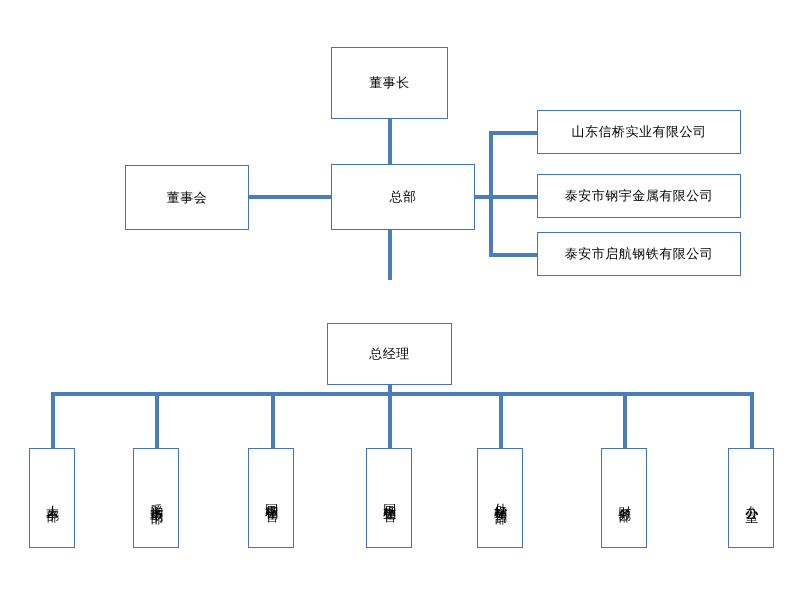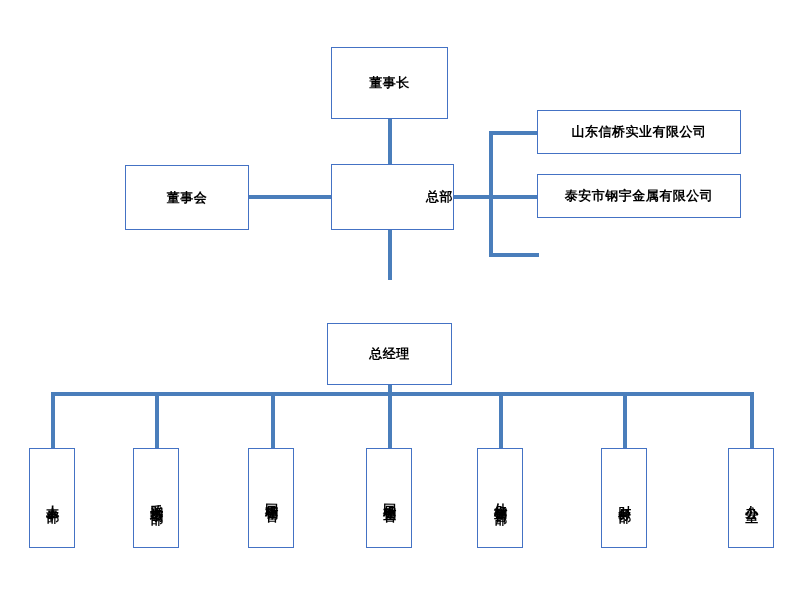--- a/index.html
+++ b/index.html
@@ -9,21 +9,20 @@
   }
   body {
     font-family: "DejaVu Sans", "Liberation Sans", sans-serif;
   }
   #chart-canvas {
     position: relative;
     width: 800px;
     height: 598px;
     background: #ffffff;
     overflow: hidden;
-    font-weight: bold;
   }
   .node {
     position: absolute;
     box-sizing: border-box;
     background: #ffffff;
     border: 1px solid #4472c4;
     display: flex;
     align-items: center;
     justify-content: center;
     color: #000000;
@@ -83,32 +82,35 @@
   <div class="connector v" style="left:750px; top:392px; height:56px;"></div>
 
   <div class="node" style="left:331px; top:47px; width:117px; height:72px;">
     <span class="node-label">董事长</span>
   </div>
 
   <div class="node" style="left:125px; top:165px; width:124px; height:65px;align-items:center;">
     <span class="node-label">董事会</span>
   </div>
 
-  <div class="node" style="left:331px; top:164px; width:123px; height:66px;justify-content:flex-end;">
+  <div class="node" style="left:331px; top:164px; width:144px; height:66px;">
     <span class="node-label">总部</span>
   </div>
 
   <div class="node" style="left:537px; top:174px; width:204px; height:44px;">
     <span class="node-label">泰安市钢宇金属有限公司</span>
   </div>
 
   <div class="node" style="left:537px; top:110px; width:204px; height:44px;">
     <span class="node-label">山东信桥实业有限公司</span>
   </div>
 
+  <div class="node" style="left:537px; top:232px; width:204px; height:44px;">
+    <span class="node-label">泰安市启航钢铁有限公司</span>
+  </div>
 
   <div class="node" style="left:327px; top:279px; width:125px; height:62px;margin-top:44px;">
     <span class="node-label">总经理</span>
   </div>
 
   <div class="node vertical" style="left:29px; top:448px; width:46px; height:100px;">
     <span class="node-label">人事部</span>
   </div>
 
   <div class="node vertical" style="left:133px; top:448px; width:46px; height:100px;">

